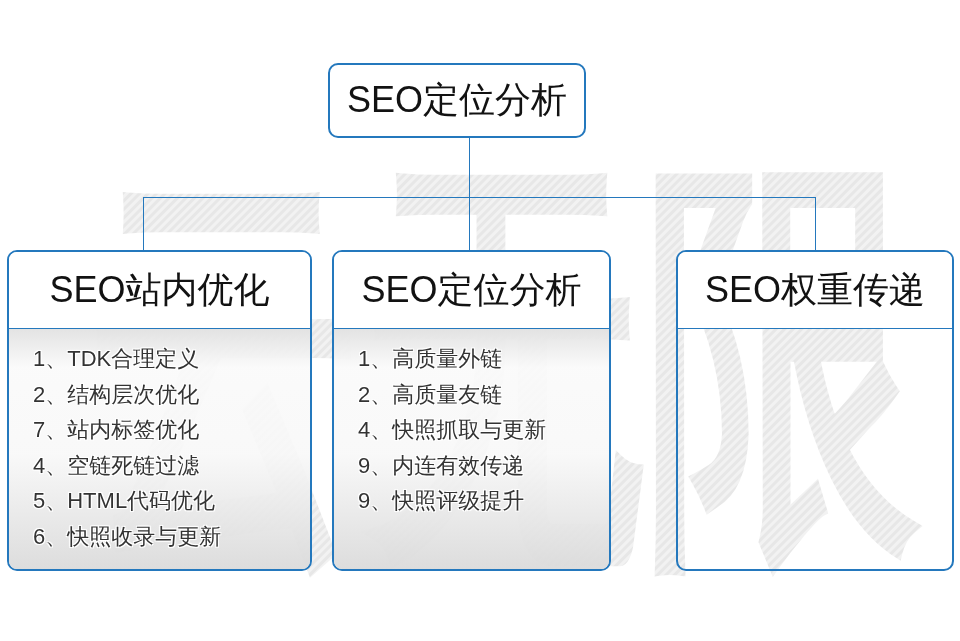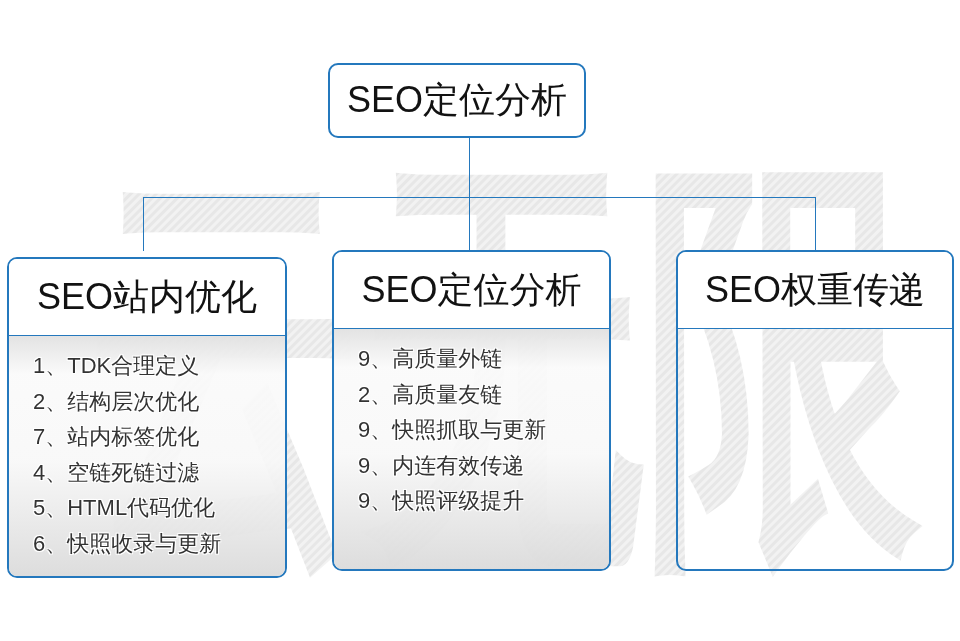--- a/index.html
+++ b/index.html
@@ -58,21 +58,21 @@
     top: 250px;
     height: 321px;
     box-sizing: border-box;
     border: 2px solid #2478bd;
     border-radius: 10px;
     overflow: hidden;
     display: flex;
     flex-direction: column;
     z-index: 2;
   }
-  .col-1 { left: 7px;   width: 280px; margin-top: 7px; }
+  .col-1 { left: 7px;   width: 305px; }
   .col-2 { left: 332px; width: 279px; }
   .col-3 { left: 676px; width: 278px; }
   .col-header {
     flex: 0 0 76px;
     background: #ffffff;
     border-bottom: 1px solid #2478bd;
     display: flex;
     align-items: center;
     justify-content: center;
     font-size: 36px;
@@ -137,23 +137,23 @@
       <div class="item">5、HTML代码优化</div>
       <div class="item">6、快照收录与更新</div>
     </div>
   </div>
 
   <div class="column col-2">
     <div class="col-header">
       <span>SEO定位分析</span>
     </div>
     <div class="col-body">
-      <div class="item">9、高质量外链</div>
+      <div class="item">1、高质量外链</div>
       <div class="item">2、高质量友链</div>
-      <div class="item">9、快照抓取与更新</div>
+      <div class="item">4、快照抓取与更新</div>
       <div class="item">9、内连有效传递</div>
       <div class="item">9、快照评级提升</div>
     </div>
   </div>
 
   <div class="column col-3">
     <div class="col-header">
       <span>SEO权重传递</span>
     </div>
   </div>

